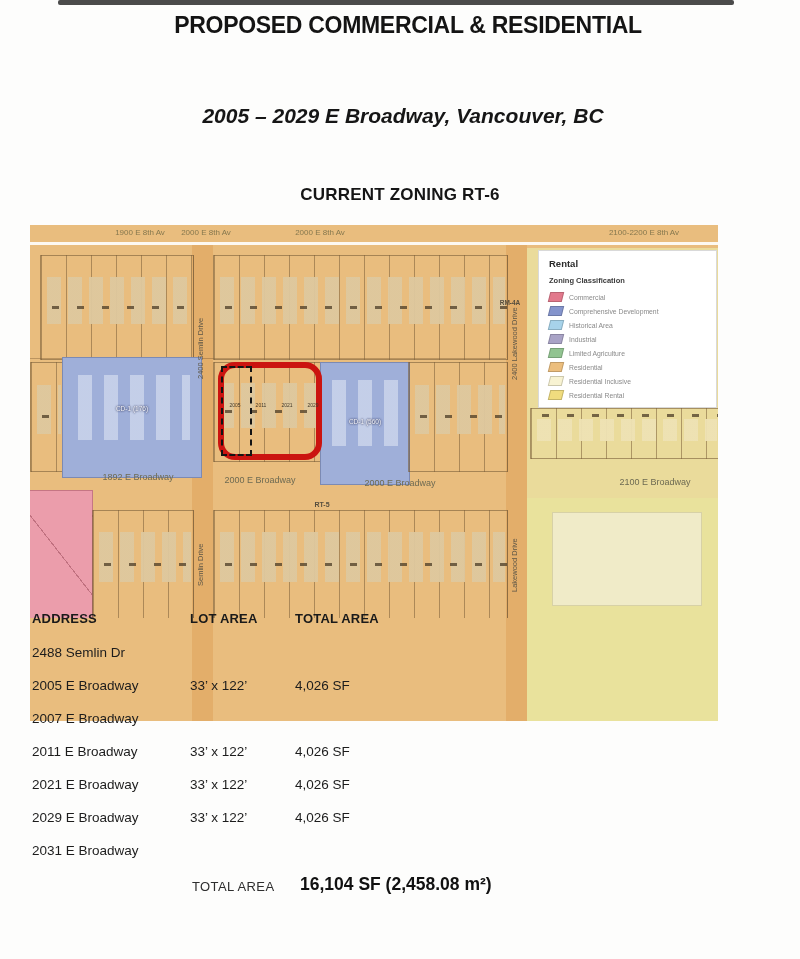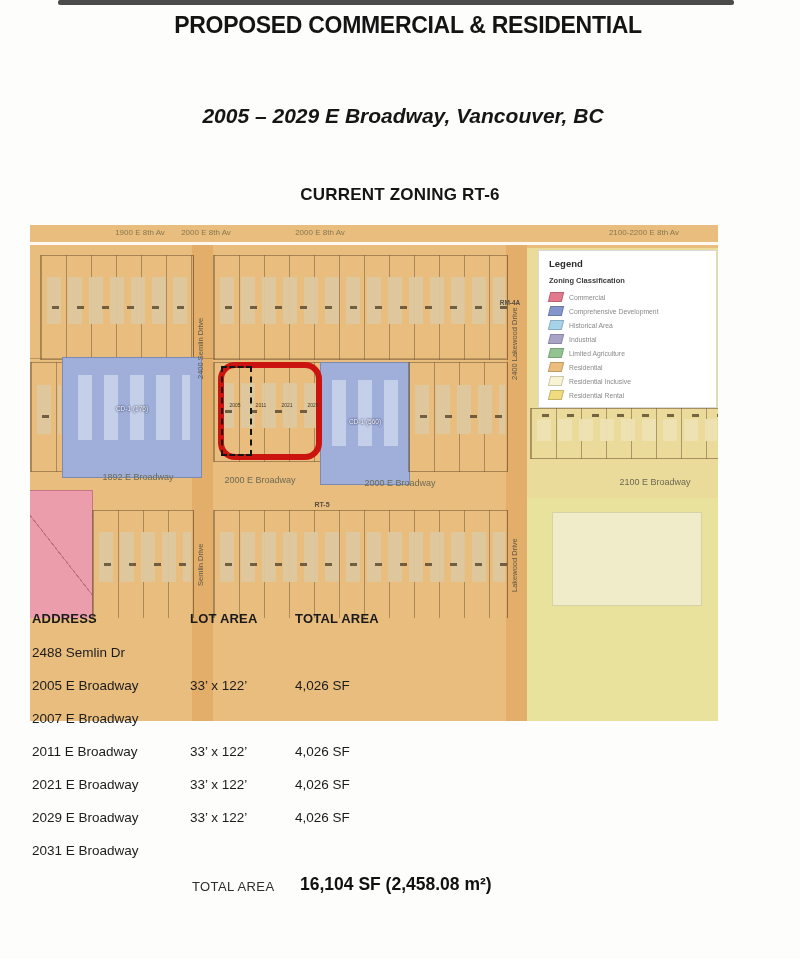--- a/index.html
+++ b/index.html
@@ -126,21 +126,21 @@
   <div class="abs vlabel" style="left:166px;top:292px;height:95px;">Semlin Drive</div>
   <div class="abs vlabel" style="left:480px;top:58px;height:122px;">2400 Lakewood Drive</div>
   <div class="abs vlabel" style="left:480px;top:288px;height:104px;">Lakewood Drive</div>
 
   <div class="abs parcel-pink" style="left:0;top:265px;width:62px;height:127px;"></div>
 
   <div class="abs lots cut" style="left:62px;top:285px;width:100px;height:107px;"></div>
   <div class="abs lots cut" style="left:183px;top:285px;width:293px;height:107px;"></div>
 
   <div class="abs legend">
-    <div class="legend-title">Legend</div>
+    <div class="legend-title">Rental</div>
     <div class="legend-sub">Zoning Classification</div>
     <div id="legend-items">
         <div class="legend-item">
           <span class="swatch" style="background: rgb(226, 121, 140);"></span>
           <span class="legend-label">Commercial</span>
         </div>
         <div class="legend-item">
           <span class="swatch" style="background: rgb(132, 148, 204);"></span>
           <span class="legend-label">Comprehensive Development</span>
         </div>

